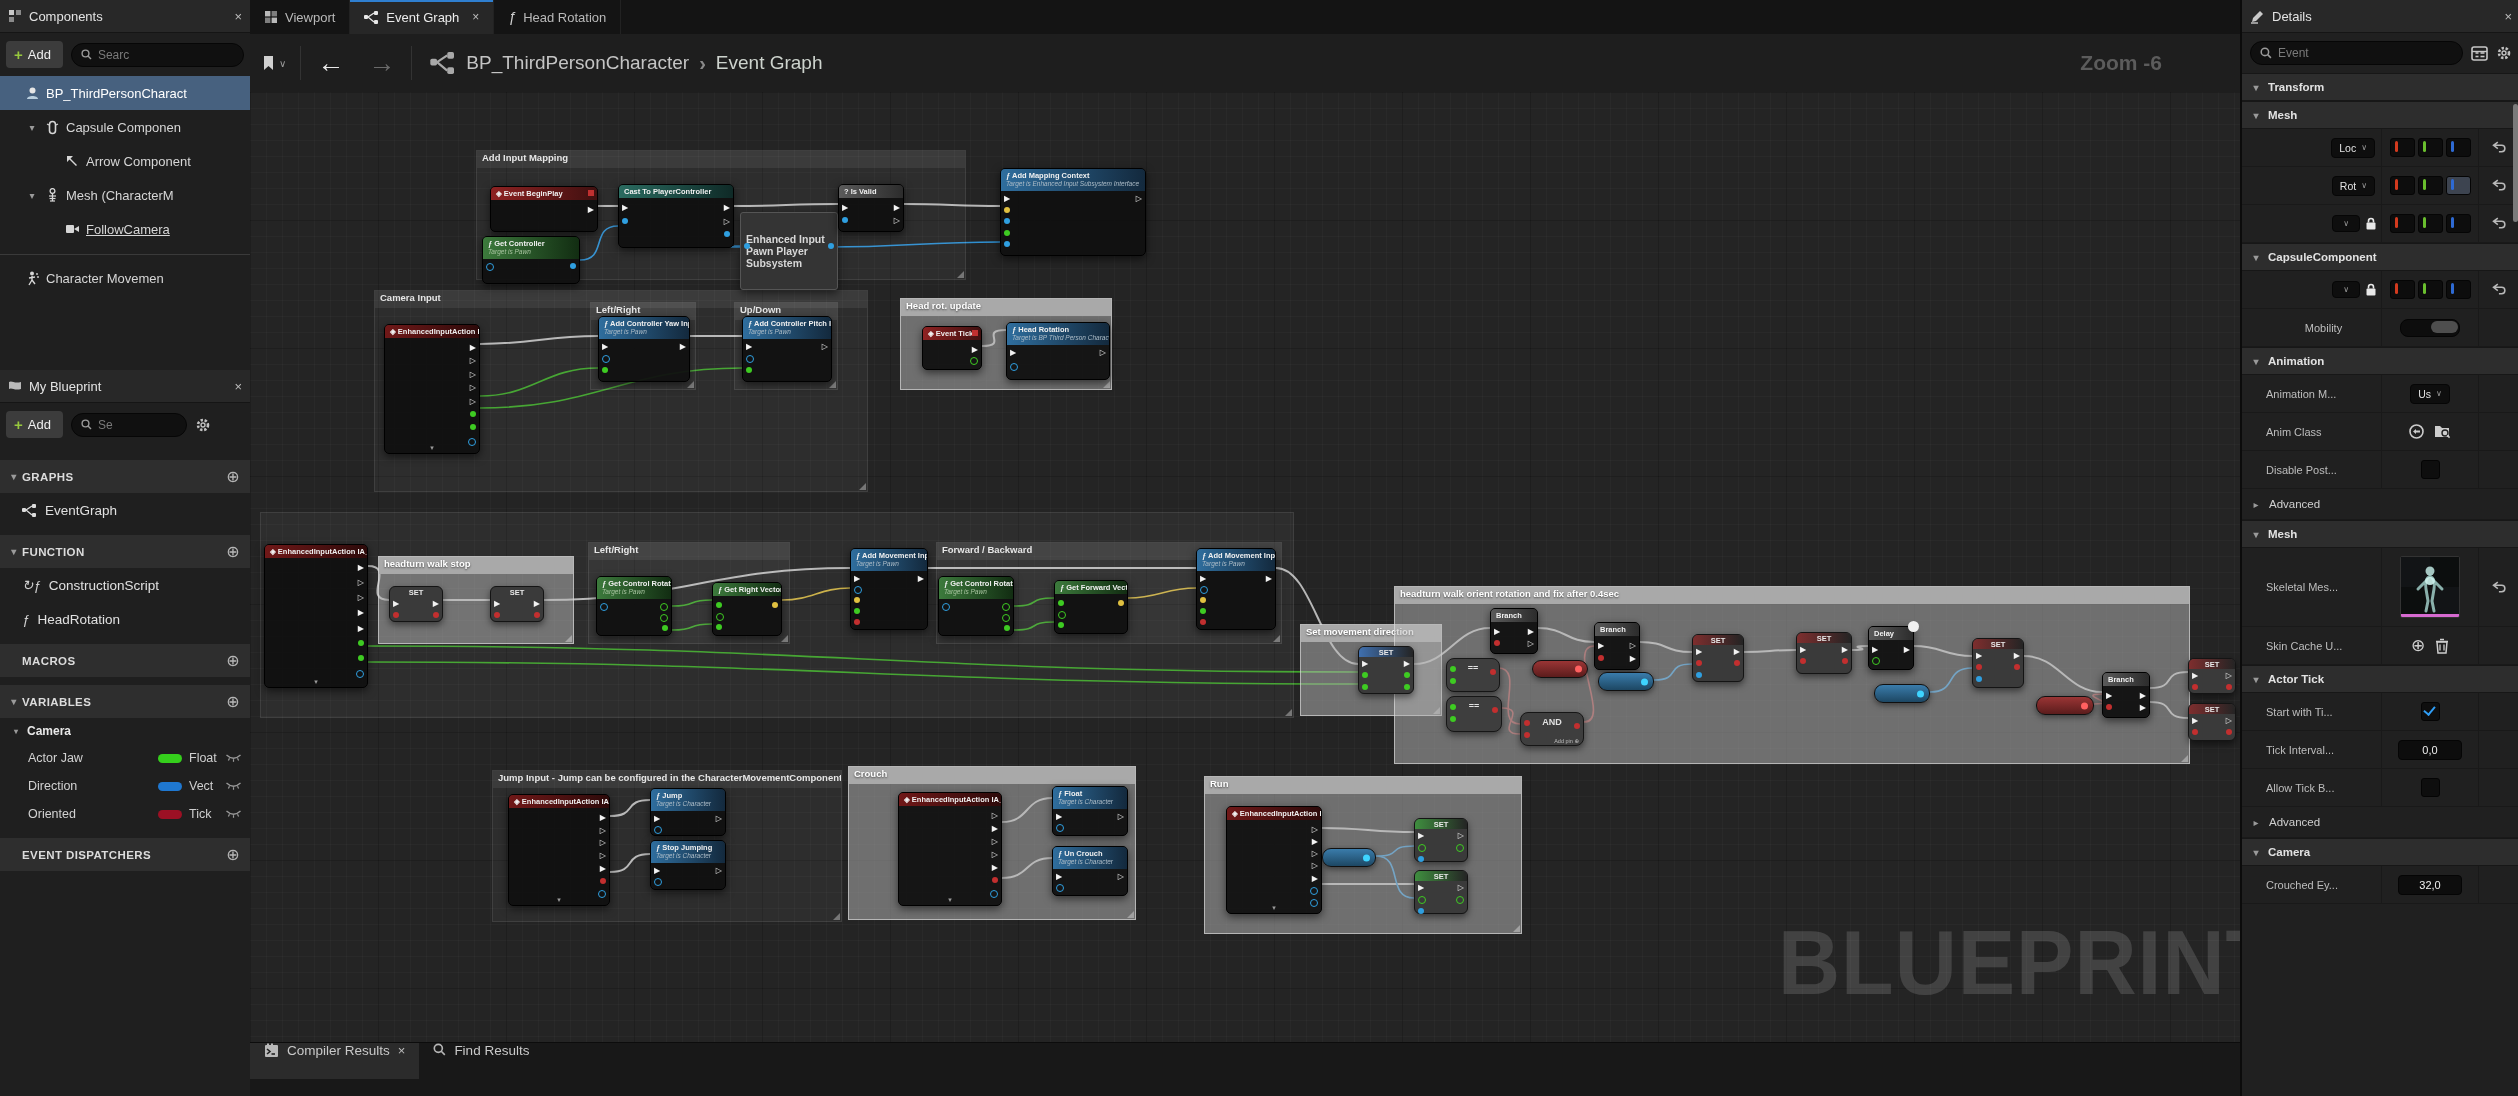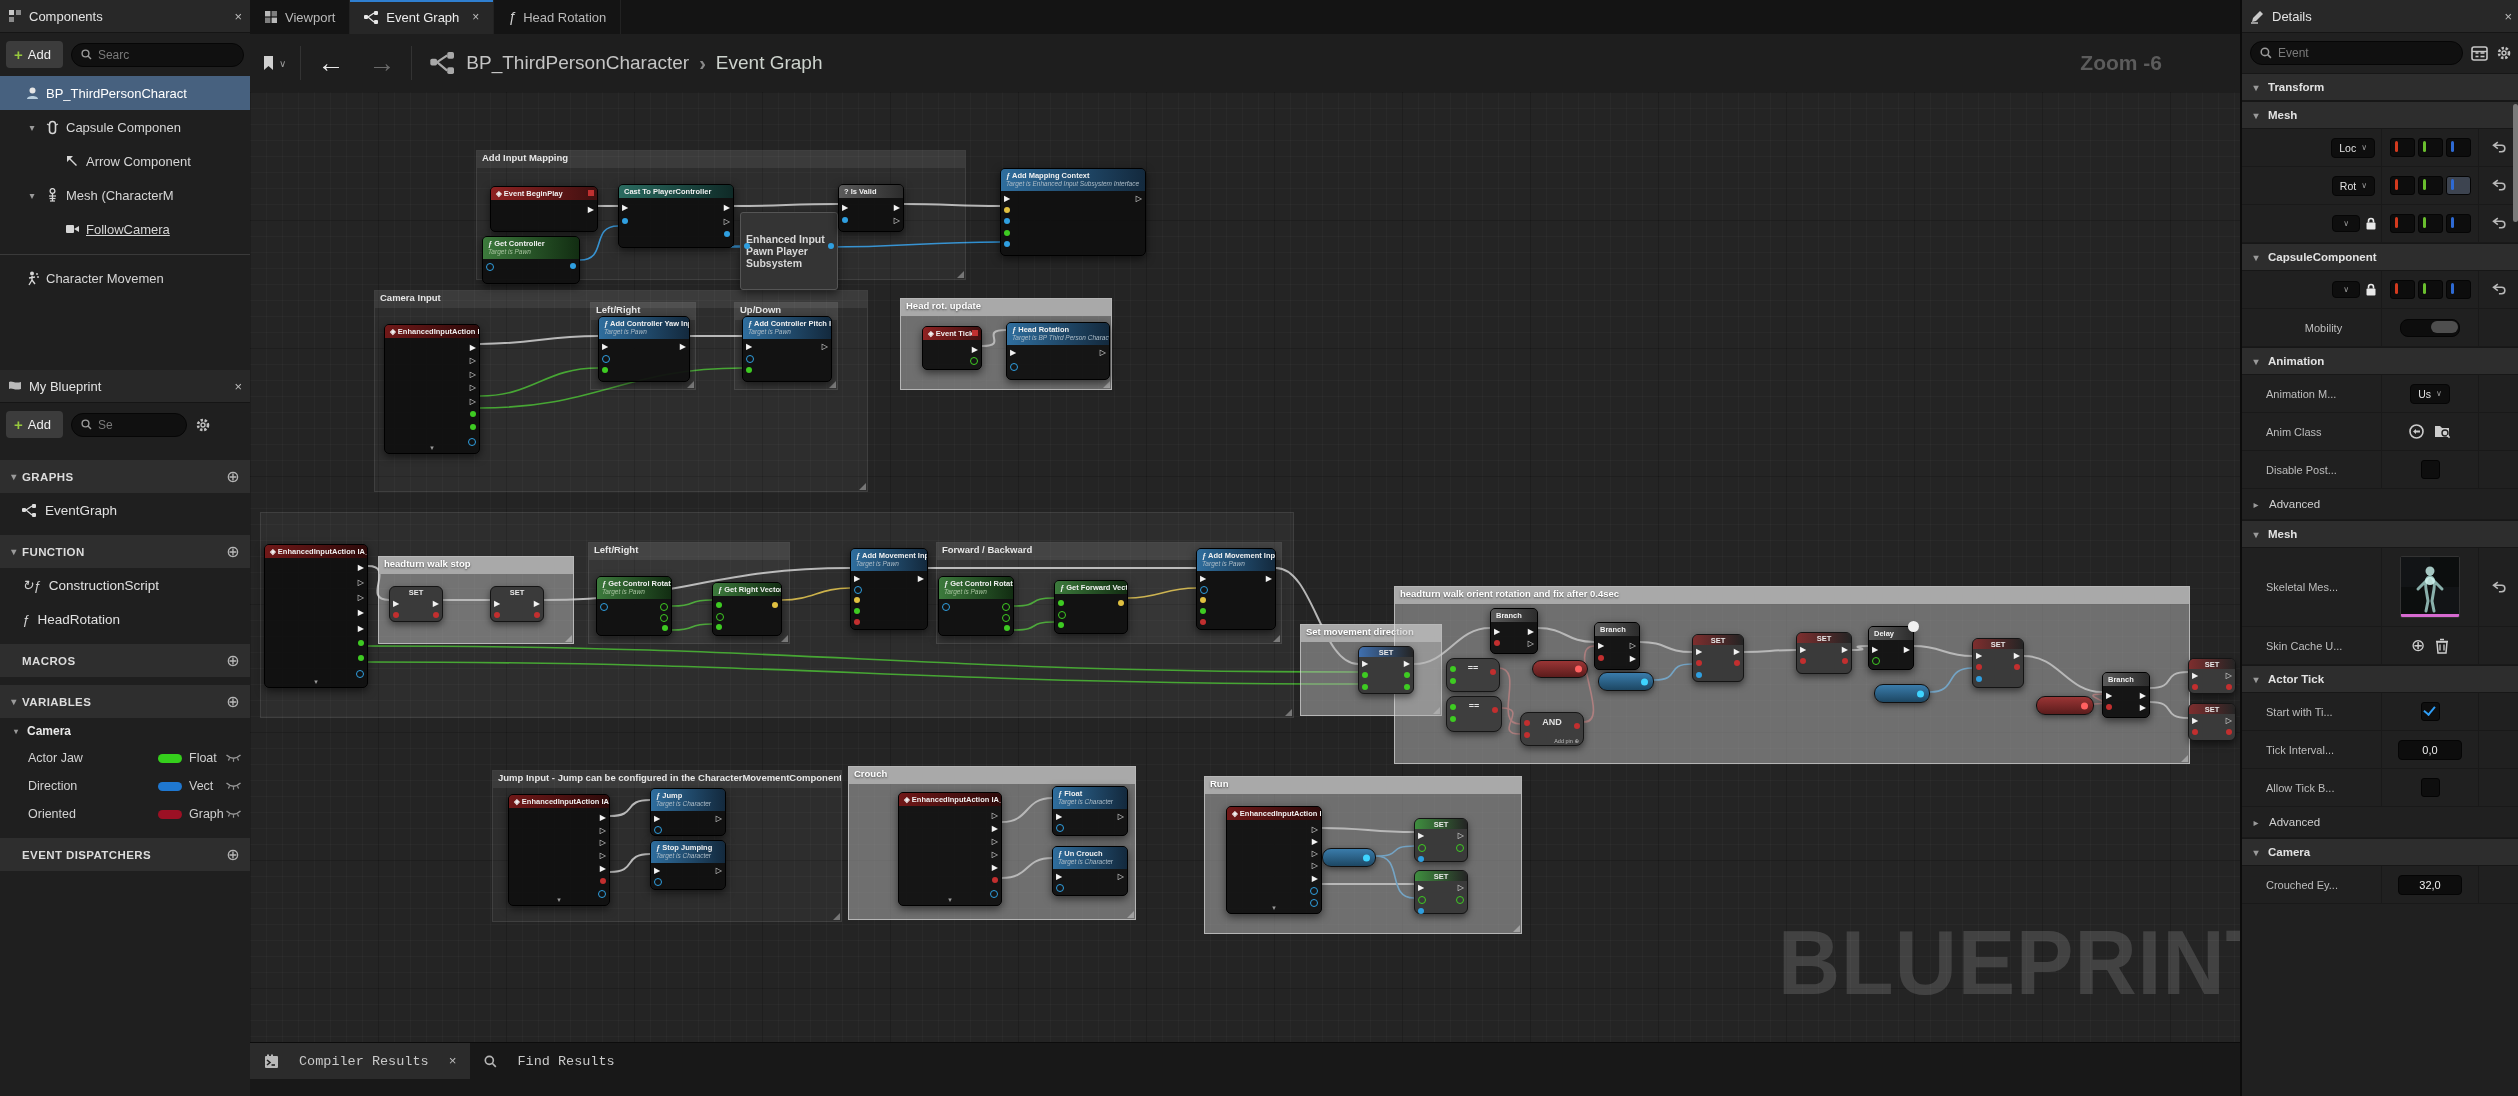--- a/index.html
+++ b/index.html
@@ -76,21 +76,21 @@
   .pill-red{background:linear-gradient(180deg,#9a3535,#5b1c1c);}
   .pilldot{position:absolute;right:5px;top:50%;transform:translateY(-50%);width:7px;height:7px;border-radius:50%;}
   .opnode{position:absolute;background:#3e3e3e;border:1px solid #161616;border-radius:8px;box-shadow:0 3px 7px rgba(0,0,0,.5);color:#e2e2e2;}
   .opnode .olbl{text-align:center;font-weight:bold;font-size:9px;margin-top:4px;}
   .opnode .osub{position:absolute;right:4px;bottom:1px;font-size:5.5px;color:#bdbdbd;}
   .bignode{position:absolute;background:#343434;border:1px solid #555;border-radius:3px;color:#d8d8d8;font-size:10.5px;font-weight:bold;display:flex;align-items:center;box-shadow:0 3px 8px rgba(0,0,0,.55);padding:3px 5px;line-height:1.15;}
   #watermark{left:1528px;top:822px;font-size:86px;font-weight:bold;color:rgba(255,255,255,.14);letter-spacing:1px;transform:scaleY(1.05);}
   
   #bottombar{left:250px;top:1042px;width:1990px;height:54px;background:#181818;border-top:1px solid #0c0c0c;}
   #bottombar .btabs{display:flex;height:36px;align-items:stretch;}
-  .btab{display:flex;align-items:center;gap:20px;padding:0 14px;font-size:13.5px;color:#c9c9c9;font-family:Liberation Mono, monospace;}
+  .btab{display:flex;gap:8px;padding:0 14px;font-size:13.5px;color:#c9c9c9;}
   .btab.active{background:#2b2b2b;}
   
   #details{left:2240px;top:0;width:278px;height:1096px;background:#202020;border-left:2px solid #0b0b0b;}
   #details .panel-head{background:#282828;}
   .dsearchrow{display:flex;align-items:center;gap:8px;padding:8px 8px;}
   .dsec{display:flex;align-items:center;gap:6px;height:26px;background:#2d2d2d;border-top:1px solid #171717;border-bottom:1px solid #171717;padding-left:8px;font-size:11.5px;font-weight:bold;color:#e2e2e2;}
   .drow{display:grid;grid-template-columns:24px 116px 97px 41px;align-items:center;min-height:37px;border-bottom:1px solid #191919;}
   .drow>div{height:100%;display:flex;align-items:center;}
   .dlabel{font-size:11px;color:#bdbdbd;white-space:nowrap;overflow:hidden;border-right:1px solid #191919;}
   .dval{border-right:1px solid #191919;justify-content:center;gap:3px;}
@@ -315,21 +315,21 @@
                 <path d="M1.5 2 Q8.5 8.5 15.5 2" fill="none" stroke="#9a9a9a" stroke-width="1.3"></path>
                 <line x1="4.5" y1="5.2" x2="3.4" y2="7.6" stroke="#9a9a9a" stroke-width="1.2"></line>
                 <line x1="8.5" y1="6.2" x2="8.5" y2="8.8" stroke="#9a9a9a" stroke-width="1.2"></line>
                 <line x1="12.5" y1="5.2" x2="13.6" y2="7.6" stroke="#9a9a9a" stroke-width="1.2"></line>
               </svg>
             </div>
           </div>
           <div class="varrow">
             <div class="vname">Oriented</div>
             <div class="vpill" style="background: rgb(156, 16, 36);"></div>
-            <div class="vtype">Graph</div>
+            <div class="vtype">Tick</div>
             <div>
               <svg class="icn" width="17" height="10" viewBox="0 0 17 10">
                 <path d="M1.5 2 Q8.5 8.5 15.5 2" fill="none" stroke="#9a9a9a" stroke-width="1.3"></path>
                 <line x1="4.5" y1="5.2" x2="3.4" y2="7.6" stroke="#9a9a9a" stroke-width="1.2"></line>
                 <line x1="8.5" y1="6.2" x2="8.5" y2="8.8" stroke="#9a9a9a" stroke-width="1.2"></line>
                 <line x1="12.5" y1="5.2" x2="13.6" y2="7.6" stroke="#9a9a9a" stroke-width="1.2"></line>
               </svg>
             </div>
           </div>
         </div>

